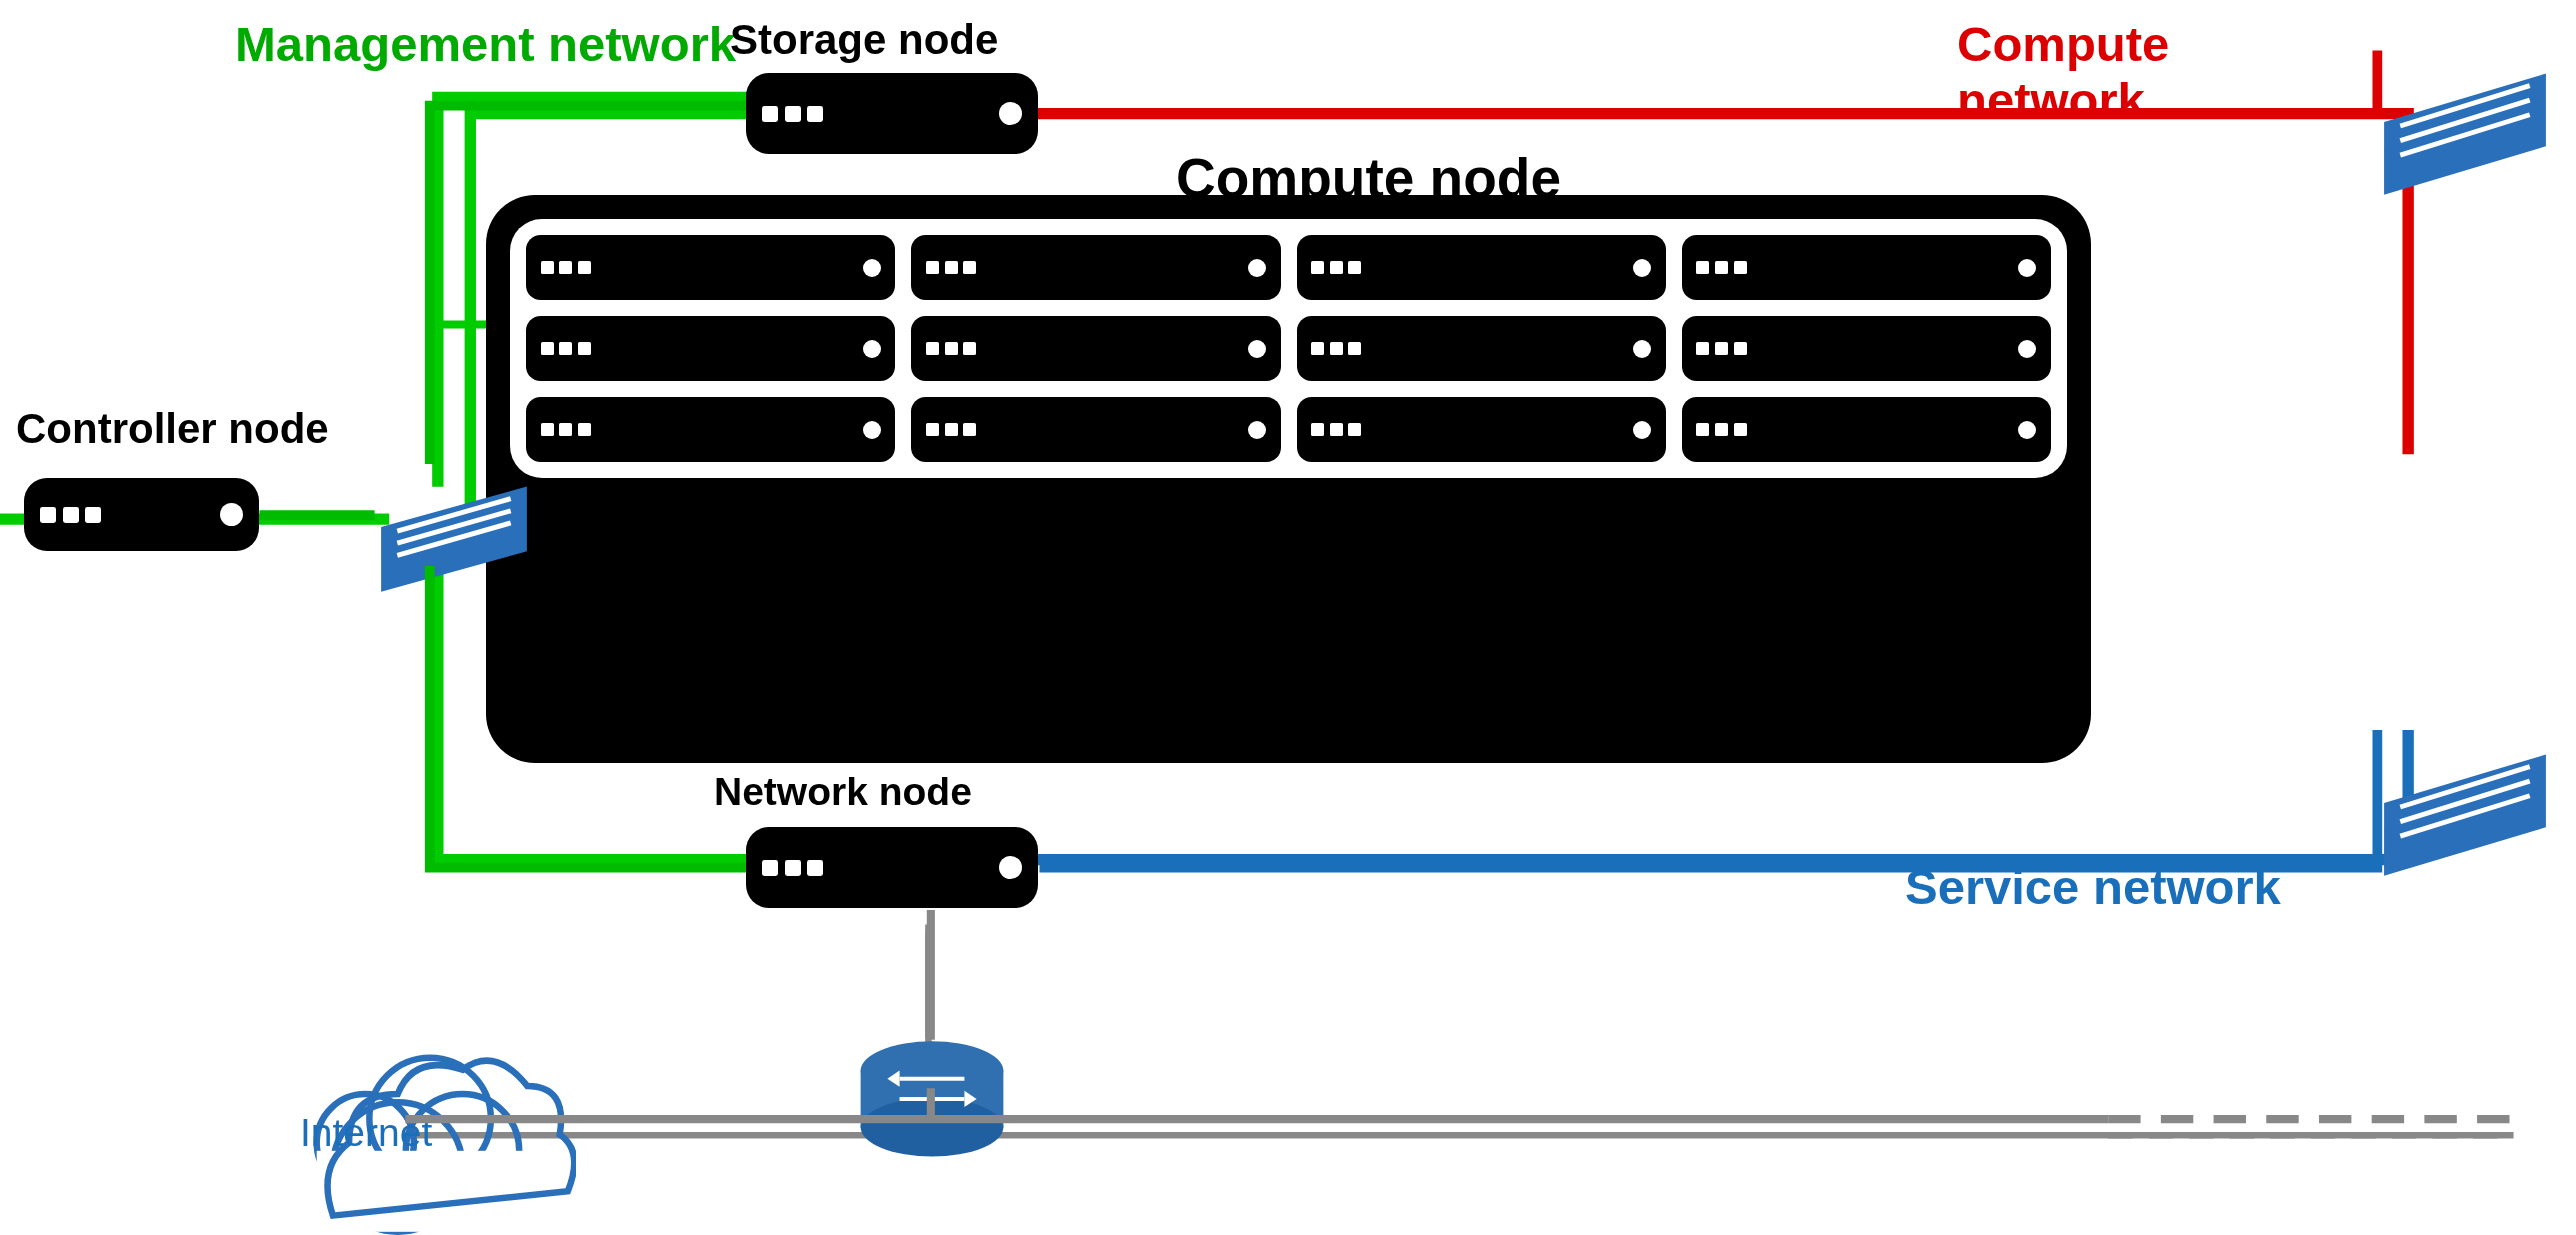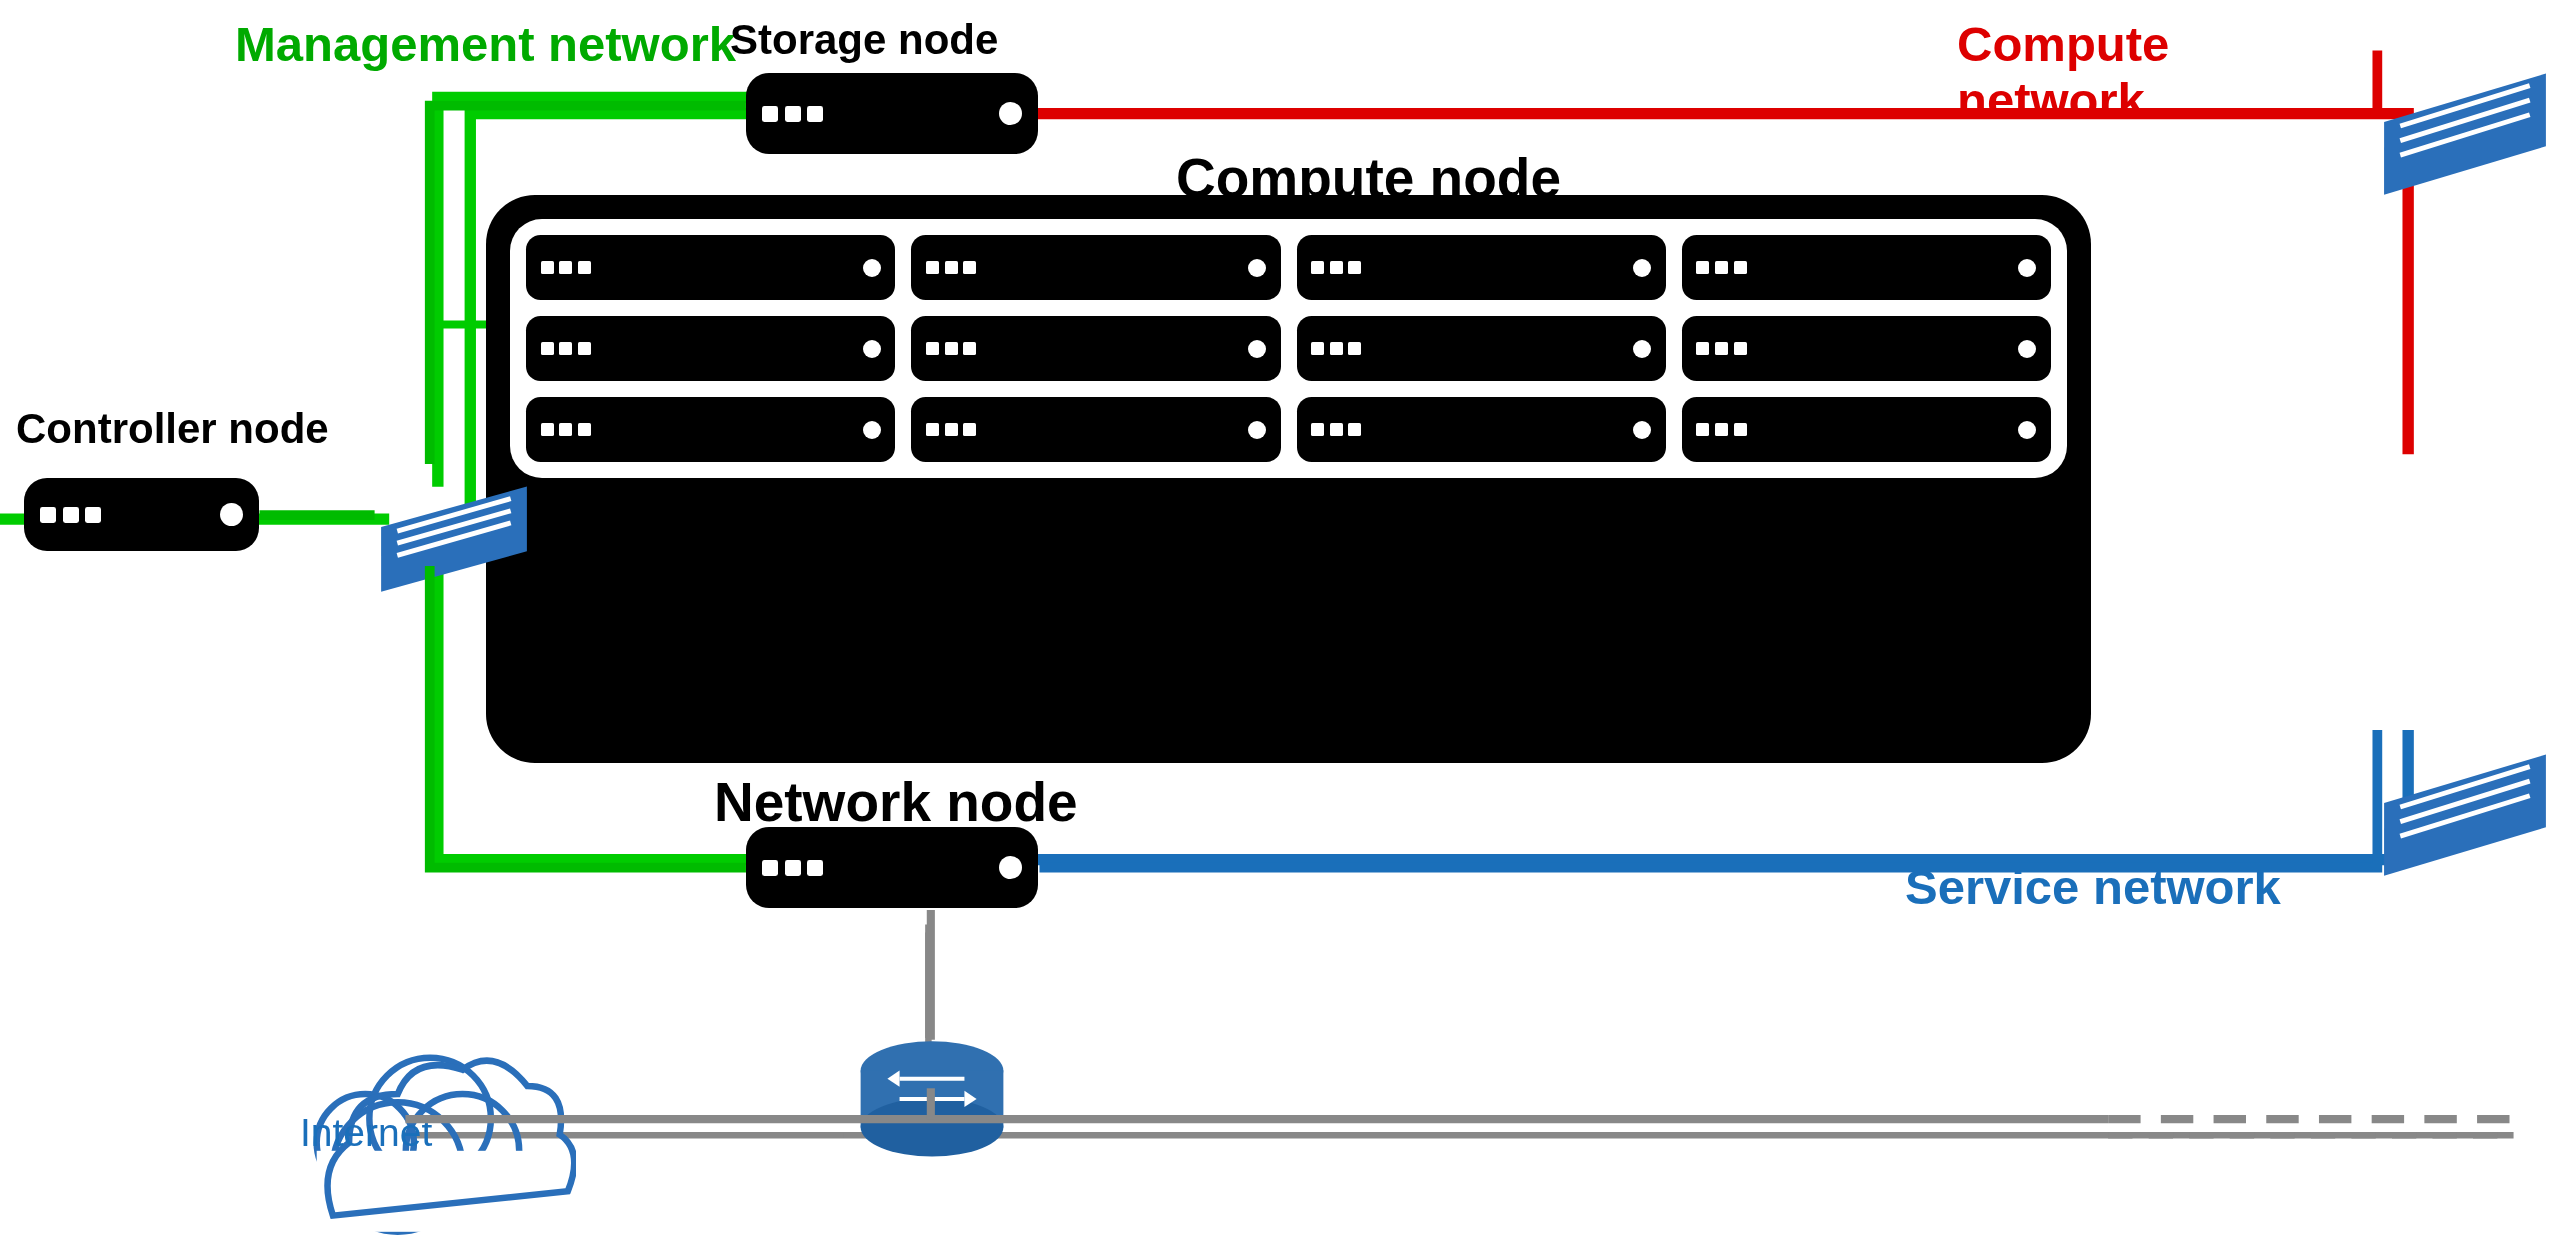--- a/index.html
+++ b/index.html
@@ -164,21 +164,21 @@
 
   <div class="server-unit" style="left:746px; top:73px; width:292px; height:81px;">
     <div class="dots">
       <div class="dot"></div>
       <div class="dot"></div>
       <div class="dot"></div>
     </div>
     <div class="port"></div>
   </div>
 
-  <div class="label" style="left:714px; top:770px; color:#000; font-size:55px; font-weight:bold;">Network node</div>
+  <div class="label" style="left:714px; top:770px; color:#000; font-size:39px; font-weight:bold;">Network node</div>
 
   <div class="server-unit" style="left:746px; top:827px; width:292px; height:81px;">
     <div class="dots">
       <div class="dot"></div>
       <div class="dot"></div>
       <div class="dot"></div>
     </div>
     <div class="port"></div>
   </div>
 

